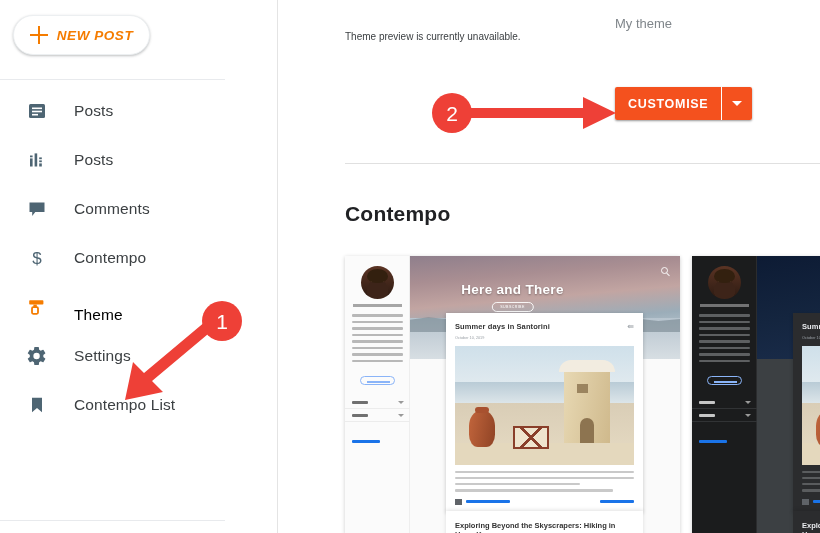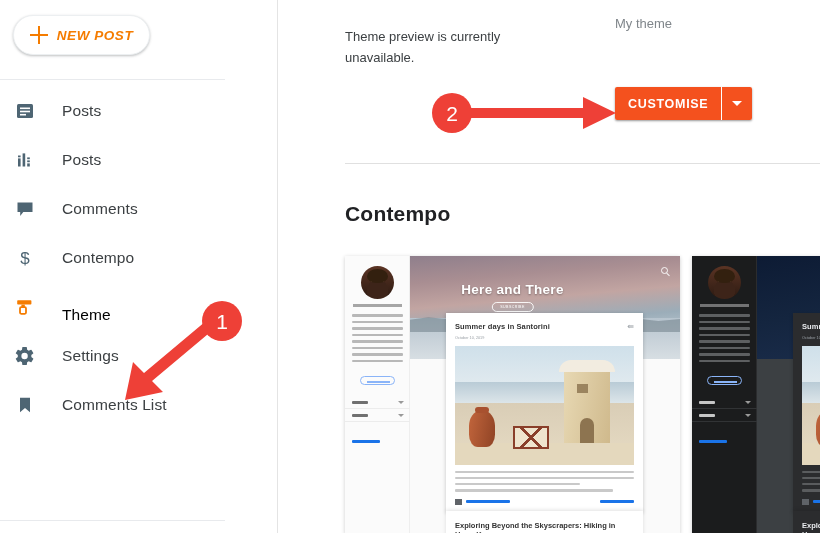--- a/index.html
+++ b/index.html
@@ -43,39 +43,39 @@
 
   .side-divider {
     position: absolute; left: 0; width: 225px; height: 1px; background: #e8eaed;
   }
   #divider-top { top: 79px; }
   #divider-bottom { top: 520px; }
 
   #nav-list { position: absolute; left: 0; top: 86px; width: 278px; }
   .nav-item {
     display: flex; align-items: center; height: 49px;
-    padding-left: 14px; cursor: pointer; position: relative;
+    padding-left: 26px; cursor: pointer; position: relative;
   }
   .nav-icon {
     width: 22px; height: 22px; flex: none; margin-right: 26px;
     display: flex; align-items: center; justify-content: center;
     color: #4e6573;
   }
   .nav-icon svg { display: block; }
   .nav-label { font-size: 15.5px; color: #3c4043; letter-spacing: .1px; }
   .nav-item.active .nav-label { color: #000000; margin-top: 16px; }
   .nav-item.active .nav-icon { color: #f57c00; }
   #nav-item-layout .nav-label { padding-left: 4px; }
 
   
   #main { position: absolute; left: 279px; top: 0; width: 541px; height: 533px; background:#fff; }
 
   #preview-msg {
     position: absolute; left: 66px; top: 26px; width: 210px;
-    font-size: 13px; line-height: 21px; color: #3c4043;
+    font-size: 10px; line-height: 21px; color: #3c4043;
   }
   #theme-label {
     position: absolute; left: 336px; top: 16px;
     font-size: 13px; color: #80868b;
   }
   #theme-name {
     position: absolute; left: 336px; top: 47px;
     font-size: 16px; font-weight: bold; color: #202124; white-space: nowrap;
   }
 
@@ -374,21 +374,21 @@
         </span>
         <span class="nav-label">Settings</span>
       </div>
 
       <div class="nav-item" id="nav-item-reading-list">
         <span class="nav-icon">
           <svg width="20" height="20" viewBox="0 0 20 20">
               <path d="M5 2.8h10v14.4l-5-4.3-5 4.3z" fill="currentColor"></path>
             </svg>
         </span>
-        <span class="nav-label">Comments List</span>
+        <span class="nav-label">Contempo List</span>
       </div>
 
     </div>
 
     <div class="side-divider" id="divider-bottom"></div>
   </div>
 
   <div id="main">
 
     <div id="preview-msg">Theme preview is currently unavailable.</div>

